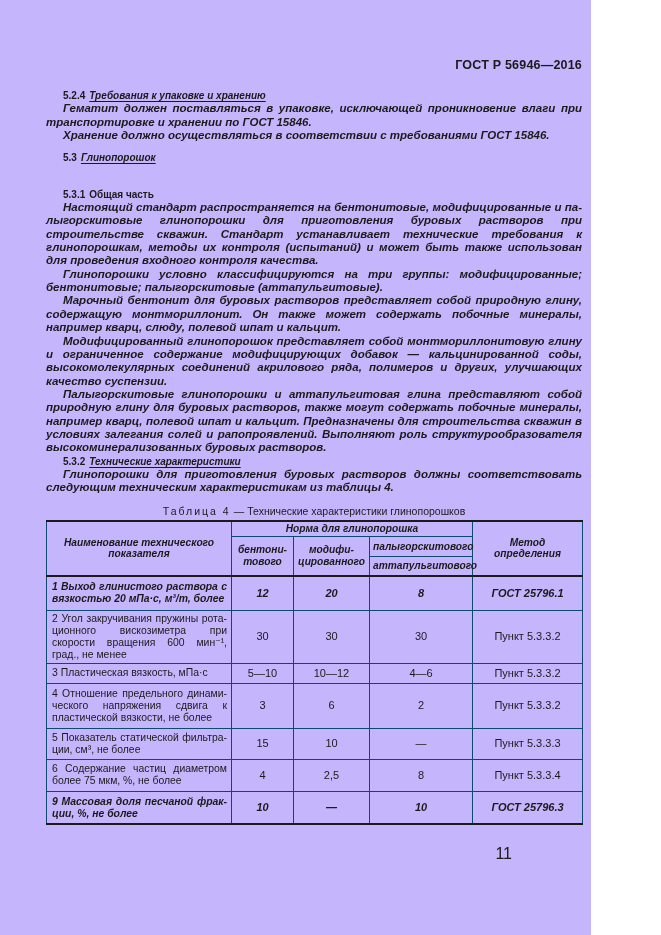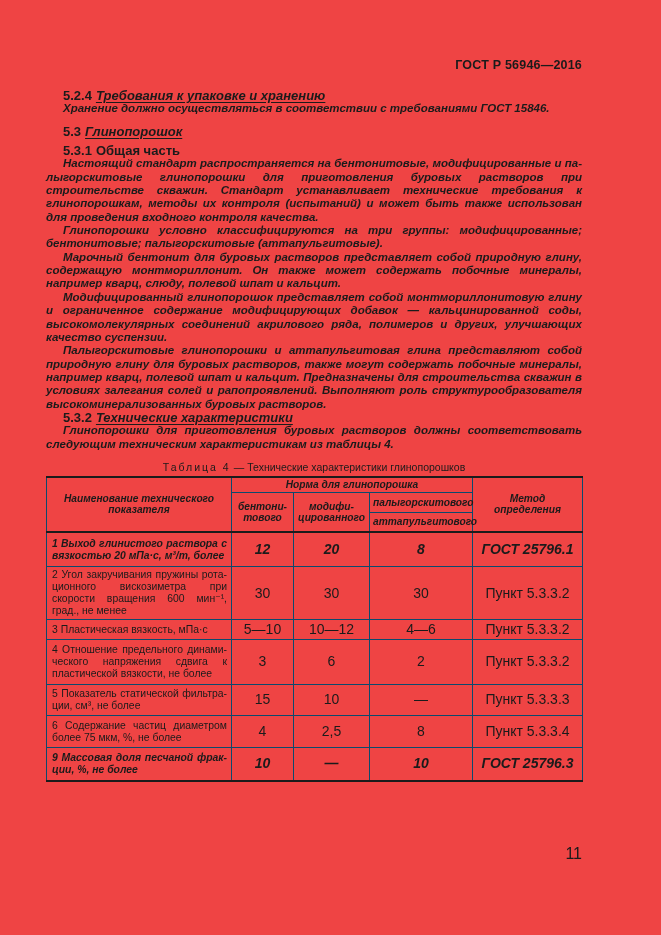--- a/index.html
+++ b/index.html
@@ -2,37 +2,37 @@
 <html lang="ru"><head>
 <meta charset="utf-8">
 <style>
   html,body{margin:0;padding:0;background:#ffffff;}
   body{
     width:661px;height:935px;overflow:hidden;
     font-family:"Liberation Sans","DejaVu Sans",sans-serif;
     color:#1b1b1b;
     -webkit-font-smoothing:antialiased;
   }
-  .sheet{position:relative;width:661px;height:935px;background:#ef4444;text-decoration:underline;}
+  .sheet{position:relative;width:591px;height:935px;background:#c4b5fd;text-decoration:underline;}
   .content{position:absolute;left:46px;top:58px;width:536px;}
   .doc-header{
     text-align:right;font-weight:bold;font-size:12.5px;
     letter-spacing:.2px;margin:0 0 17px 0;
   }
   .body-text{font-size:11.5px;line-height:13.35px;}
   .para{
     margin:0;text-align:justify;text-indent:17px;
     font-weight:bold;font-style:italic;hyphens:auto;
   }
-  .heading{margin:0;padding-left:17px;font-weight:bold;font-size:13px;line-height:13.35px;}
+  .heading{margin:0;padding-left:17px;font-weight:bold;font-size:10px;line-height:13.35px;}
   .h-num{font-style:normal;margin-right:4px;}
   .h-title-underlined{font-style:italic;text-decoration:underline;text-underline-offset:2px;}
   .h-plain{font-style:normal;}
   .h-53{margin-top:9px;}
-  .h-531{margin-top:6px;}
+  .h-531{margin-top:23px;}
   
   .tbl-caption{
     margin-top:10px;font-size:10.5px;font-weight:normal;font-style:normal;
     line-height:12px;text-align:center;text-indent:0;
   }
   .cap-label{letter-spacing:2px;}
   .cap-dash{margin:0 3px;}
   table.t4{
     margin-top:3px;width:536px;table-layout:fixed;border-collapse:collapse;
     border:1px solid #1b1b1b;border-top-width:2px;border-bottom-width:2px;
@@ -41,39 +41,40 @@
   table.t4 th,table.t4 td{border:1px solid #0c4a6e;}
   table.t4 th{
     font-weight:bold;font-style:italic;font-size:10.2px;line-height:11.6px;
     text-align:center;vertical-align:middle;padding:1px 3px;
   }
   td.c-name{
     font-size:10.4px;line-height:11.9px;font-weight:normal;font-style:normal;
     text-align:justify;vertical-align:middle;padding:2px 4px 2px 5px;hyphens:auto;margin-top:8px;
   }
   td.c-val{
-    text-align:center;vertical-align:middle;font-size:14px;
+    text-align:center;vertical-align:middle;font-size:11px;
     font-weight:normal;font-style:normal;padding:0 2px;
   }
   .bi{font-weight:bold;font-style:italic;}
   tr.emph td{font-weight:bold;font-style:italic;}
   .page-num{position:absolute;top:845px;right:79px;font-size:16px;font-weight:normal;}
 </style>
 </head>
 <body>
 
 <div class="sheet">
   <div class="content">
 
     <div class="doc-header">ГОСТ Р 56946—2016</div>
 
     <div class="body-text">
 
       <div class="heading"><span class="h-num">5.2.4</span><span class="h-title-underlined">Требования к упаковке и хранению</span></div>
 
+      <p class="para">Гематит должен поставляться в упаковке, исключающей проникновение влаги при транспортировке и хранении по ГОСТ 15846.</p>
       <p class="para">Хранение должно осуществляться в соответствии с требованиями ГОСТ 15846.</p>
 
       <div class="heading h-53"><span class="h-num">5.3</span><span class="h-title-underlined">Глинопорошок</span></div>
 
       <div class="heading h-531"><span class="h-num">5.3.1</span><span class="h-plain">Общая часть</span></div>
 
       <p class="para">Настоящий стандарт распространяется на бентонитовые, модифицированные и па­лыгорскитовые глинопорошки для приготовления буровых растворов при строительстве скважин. Стандарт устанавливает технические требования к глинопорошкам, методы их контроля (испытаний) и может быть также использован для проведения входного контроля качества.</p>
       <p class="para">Глинопорошки условно классифицируются на три группы: модифицированные; бенто­нитовые; палыгорскитовые (аттапульгитовые).</p>
       <p class="para">Марочный бентонит для буровых растворов представляет собой природную глину, содержащую монтмориллонит. Он также может содержать побочные минералы, например кварц, слюду, полевой шпат и кальцит.</p>
       <p class="para">Модифицированный глинопорошок представляет собой монтмориллонитовую глину и ограниченное содержание модифицирующих добавок — кальцинированной соды, высоко­молекулярных соединений акрилового ряда, полимеров и других, улучшающих качество су­спензии.</p>

